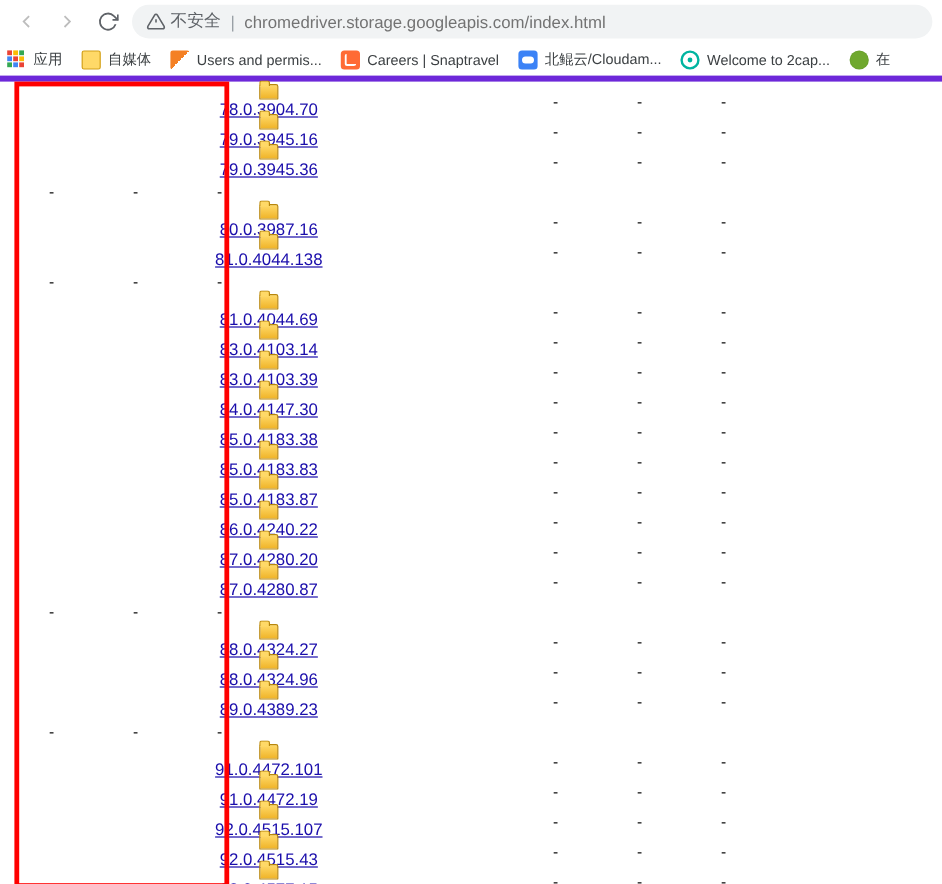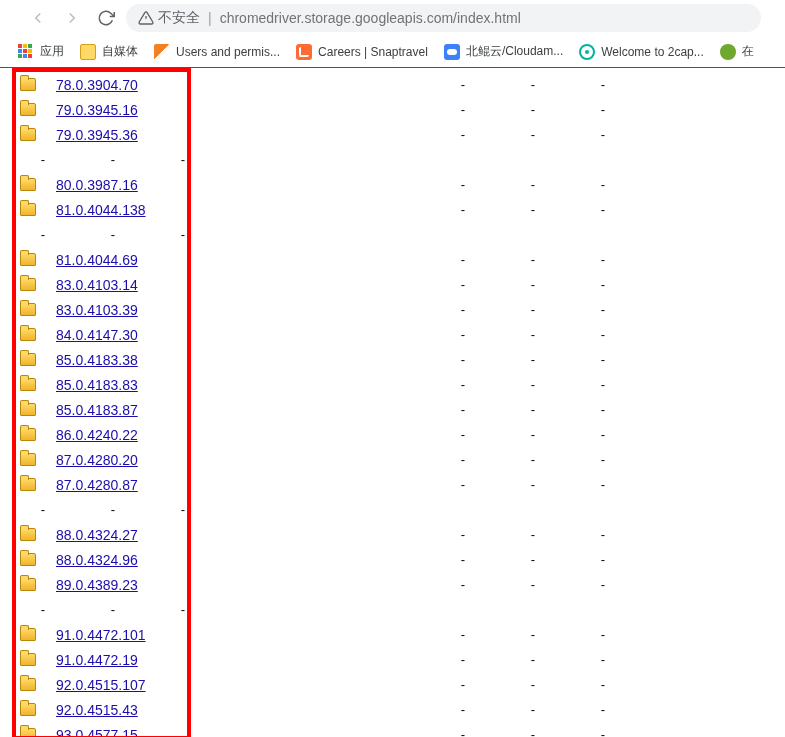--- a/index.html
+++ b/index.html
@@ -1,29 +1,29 @@
 <!DOCTYPE html>
 <html><head>
 <meta charset="utf-8">
 <style>
   * { margin: 0; padding: 0; box-sizing: border-box; }
   body { font-family: Arial, sans-serif; font-size: 13px; background: #fff; width: 785px; }
   
   
-  .browser-bar { display: flex; align-items: center; height: 36px; padding: 0 24px; gap: 6px; background: #fff; }
+  .browser-bar { display: flex; align-items: center; height: 36px; padding: 0 8px; gap: 6px; background: #fff; }
   .nav-btn { width: 28px; height: 28px; display: flex; align-items: center; justify-content: center; color: #5f6368; cursor: pointer; border-radius: 50%; }
   .nav-btn.disabled { color: #bdbdbd; }
   .nav-btn svg { width: 18px; height: 18px; }
   .addr-bar { flex: 1; height: 28px; background: #f1f3f4; border-radius: 14px; display: flex; align-items: center; padding: 0 12px; gap: 8px; color: #5f6368; font-size: 14px; }
   .addr-bar .warn { display: flex; align-items: center; gap: 4px; }
   .addr-bar .url { color: #737373; }
   .addr-bar .sep { color: #9aa0a6; }
   
   
-  .bookmarks { display: flex; align-items: center; height: 32px; padding: 0 12px; gap: 4px; border-bottom: 1px solid #6d28d9; background: #fff; font-size: 12px; }
+  .bookmarks { display: flex; align-items: center; height: 32px; padding: 0 0; gap: 4px; border-bottom: 5px solid #6d28d9; background: #fff; font-size: 12px; }
   .bm-item { display: flex; align-items: center; gap: 6px; padding: 4px 6px; color: #3c4043; cursor: pointer; border-radius: 4px; white-space: nowrap; }
   .bm-icon { width: 16px; height: 16px; display: inline-block; flex-shrink: 0; }
   .apps-icon { display: grid; grid-template-columns: repeat(3,4px); grid-template-rows: repeat(3,4px); gap: 1px; }
   .apps-icon span:nth-child(1){background:#ea4335;} .apps-icon span:nth-child(2){background:#fbbc04;}
   .apps-icon span:nth-child(3){background:#34a853;} .apps-icon span:nth-child(4){background:#4285f4;}
   .apps-icon span:nth-child(5){background:#ea4335;} .apps-icon span:nth-child(6){background:#fbbc04;}
   .apps-icon span:nth-child(7){background:#34a853;} .apps-icon span:nth-child(8){background:#4285f4;}
   .apps-icon span:nth-child(9){background:#ea4335;}
   .folder-bm { background: #ffd968; border: 1px solid #d4a017; border-radius: 2px; }
   .stack-ico { background: linear-gradient(135deg,#f48024 50%,#fff 50%); border-radius: 2px; }
@@ -32,21 +32,21 @@
   .cloud-ico { background: #3b82f6; border-radius: 3px; position:relative; }
   .cloud-ico::after { content:""; position:absolute; left:3px; top:5px; width:10px; height:6px; background:#fff; border-radius:4px; }
   .two-ico { border: 2px solid #00b4a0; border-radius: 50%; position:relative; }
   .two-ico::after { content:""; position:absolute; left:4px; top:4px; width:4px; height:4px; background:#00b4a0; border-radius:50%; }
   .frog-ico { background: radial-gradient(circle,#6fa82e 60%,#4a7a1e 100%); border-radius: 50%; }
   
   
   .content { padding: 4px 0 4px 8px; position: relative; }
   .highlight-box { position: absolute; left: 12px; top: 0px; width: 179px; border: 4px solid #ff0000; pointer-events: none; z-index: 5; }
   .row { display: flex; align-items: center; height: 25px; }
-  .cell-name { display: flex; align-items: center; gap: 20px; width: 420px; padding-left: 12px; }
+  .cell-name { display: flex; align-items: center; gap: 0; width: 420px; padding-left: 12px; flex-direction: column; }
   .cell-dash { width: 70px; text-align: center; color: #000; }
   .folder-icon { width: 16px; height: 13px; background: linear-gradient(#ffd968,#f0b429); border: 1px solid #b8860b; border-radius: 2px 2px 1px 1px; position: relative; flex-shrink: 0; }
   .folder-icon::before { content:""; position:absolute; left:-1px; top:-4px; width:7px; height:4px; background:#ffd968; border:1px solid #b8860b; border-bottom:none; border-radius:2px 2px 0 0; }
   .link { color: #1a0dab; text-decoration: underline; cursor: pointer; font-size: 14px; }
 </style>
 </head>
 <body>
 
 <div class="browser-bar">
   <div class="nav-btn disabled">

